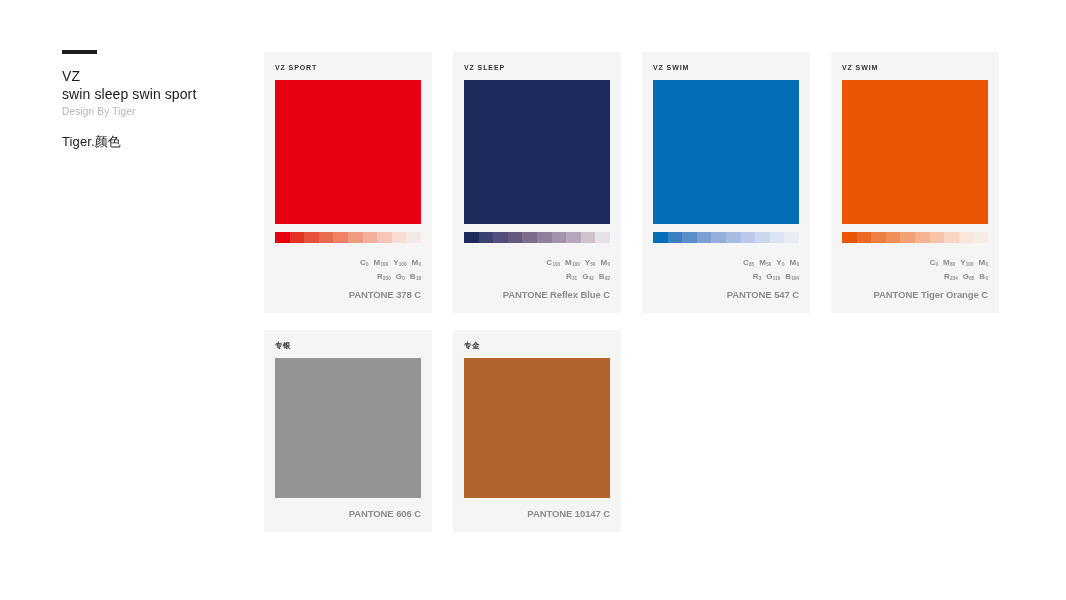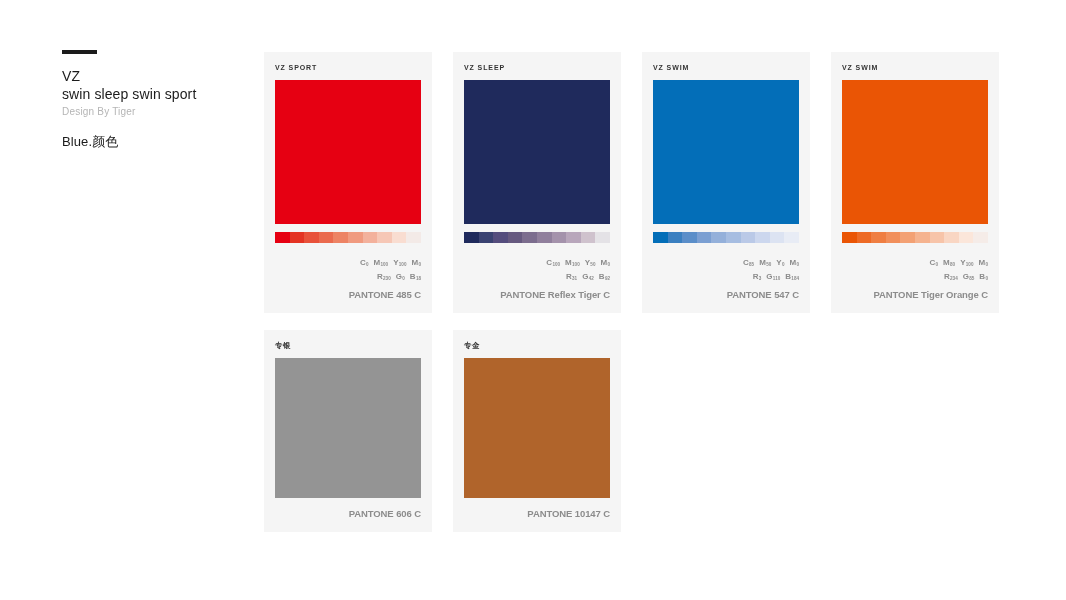--- a/index.html
+++ b/index.html
@@ -134,21 +134,21 @@
 </head>
 <body>
 
 <div class="page">
 
   <div class="titleblock">
     <div class="accent-rule" style="background: rgb(27, 27, 27);"></div>
     <div class="brand-name">VZ</div>
     <div class="brand-tagline">swin sleep swin sport</div>
     <div class="brand-credit">Design By Tiger</div>
-    <div class="section-label">Blue.颜色</div>
+    <div class="section-label">Tiger.颜色</div>
   </div>
 
   <div class="card-grid">
 
     <div class="row">
 
       <div class="card">
         <div class="card-title">VZ SPORT</div>
         <div class="swatch" style="background: rgb(230, 0, 18);"></div>
         <div class="ramp">
@@ -160,21 +160,21 @@
             <span style="background: rgb(240, 154, 127);"></span>
             <span style="background: rgb(243, 177, 156);"></span>
             <span style="background: rgb(246, 199, 182);"></span>
             <span style="background: rgb(249, 221, 209);"></span>
             <span style="background: rgb(243, 234, 231);"></span>
           </div>
         <div class="values">
           <div class="val-line"><span class="chan">C</span><span class="num">0</span><span class="gap"></span><span class="chan">M</span><span class="num">100</span><span class="gap"></span><span class="chan">Y</span><span class="num">100</span><span class="gap"></span><span class="chan">M</span><span class="num">0</span></div>
           <div class="val-line"><span class="chan">R</span><span class="num">230</span><span class="gap"></span><span class="chan">G</span><span class="num">0</span><span class="gap"></span><span class="chan">B</span><span class="num">18</span></div>
         </div>
-        <div class="pantone">PANTONE 485 C</div>
+        <div class="pantone">PANTONE 378 C</div>
       </div>
 
       <div class="card">
         <div class="card-title">VZ SLEEP</div>
         <div class="swatch" style="background: rgb(31, 42, 92);"></div>
         <div class="ramp">
             <span style="background: rgb(31, 42, 92);"></span>
             <span style="background: rgb(58, 66, 113);"></span>
             <span style="background: rgb(85, 77, 125);"></span>
             <span style="background: rgb(102, 89, 127);"></span>
@@ -182,21 +182,21 @@
             <span style="background: rgb(144, 127, 156);"></span>
             <span style="background: rgb(164, 146, 171);"></span>
             <span style="background: rgb(184, 166, 187);"></span>
             <span style="background: rgb(207, 194, 205);"></span>
             <span style="background: rgb(228, 226, 230);"></span>
           </div>
         <div class="values">
           <div class="val-line"><span class="chan">C</span><span class="num">100</span><span class="gap"></span><span class="chan">M</span><span class="num">100</span><span class="gap"></span><span class="chan">Y</span><span class="num">50</span><span class="gap"></span><span class="chan">M</span><span class="num">0</span></div>
           <div class="val-line"><span class="chan">R</span><span class="num">31</span><span class="gap"></span><span class="chan">G</span><span class="num">42</span><span class="gap"></span><span class="chan">B</span><span class="num">92</span></div>
         </div>
-        <div class="pantone">PANTONE Reflex Tiger C</div>
+        <div class="pantone">PANTONE Reflex Blue C</div>
       </div>
 
       <div class="card">
         <div class="card-title">VZ SWIM</div>
         <div class="swatch" style="background: rgb(3, 110, 184);"></div>
         <div class="ramp">
             <span style="background: rgb(3, 110, 184);"></span>
             <span style="background: rgb(58, 127, 192);"></span>
             <span style="background: rgb(91, 142, 201);"></span>
             <span style="background: rgb(123, 159, 210);"></span>

